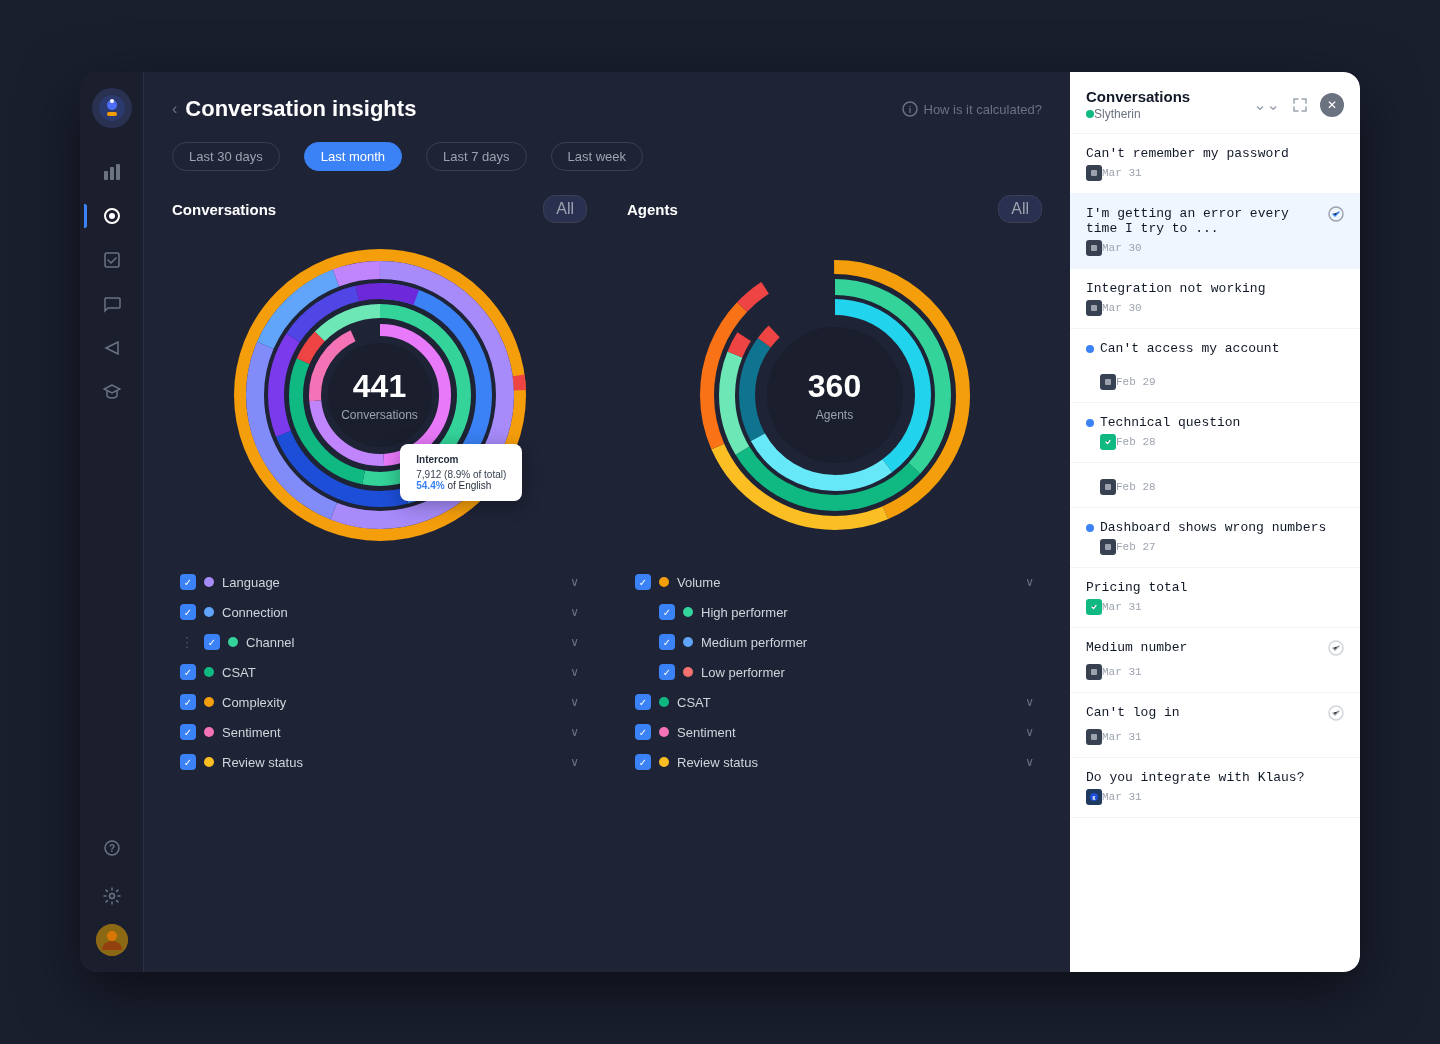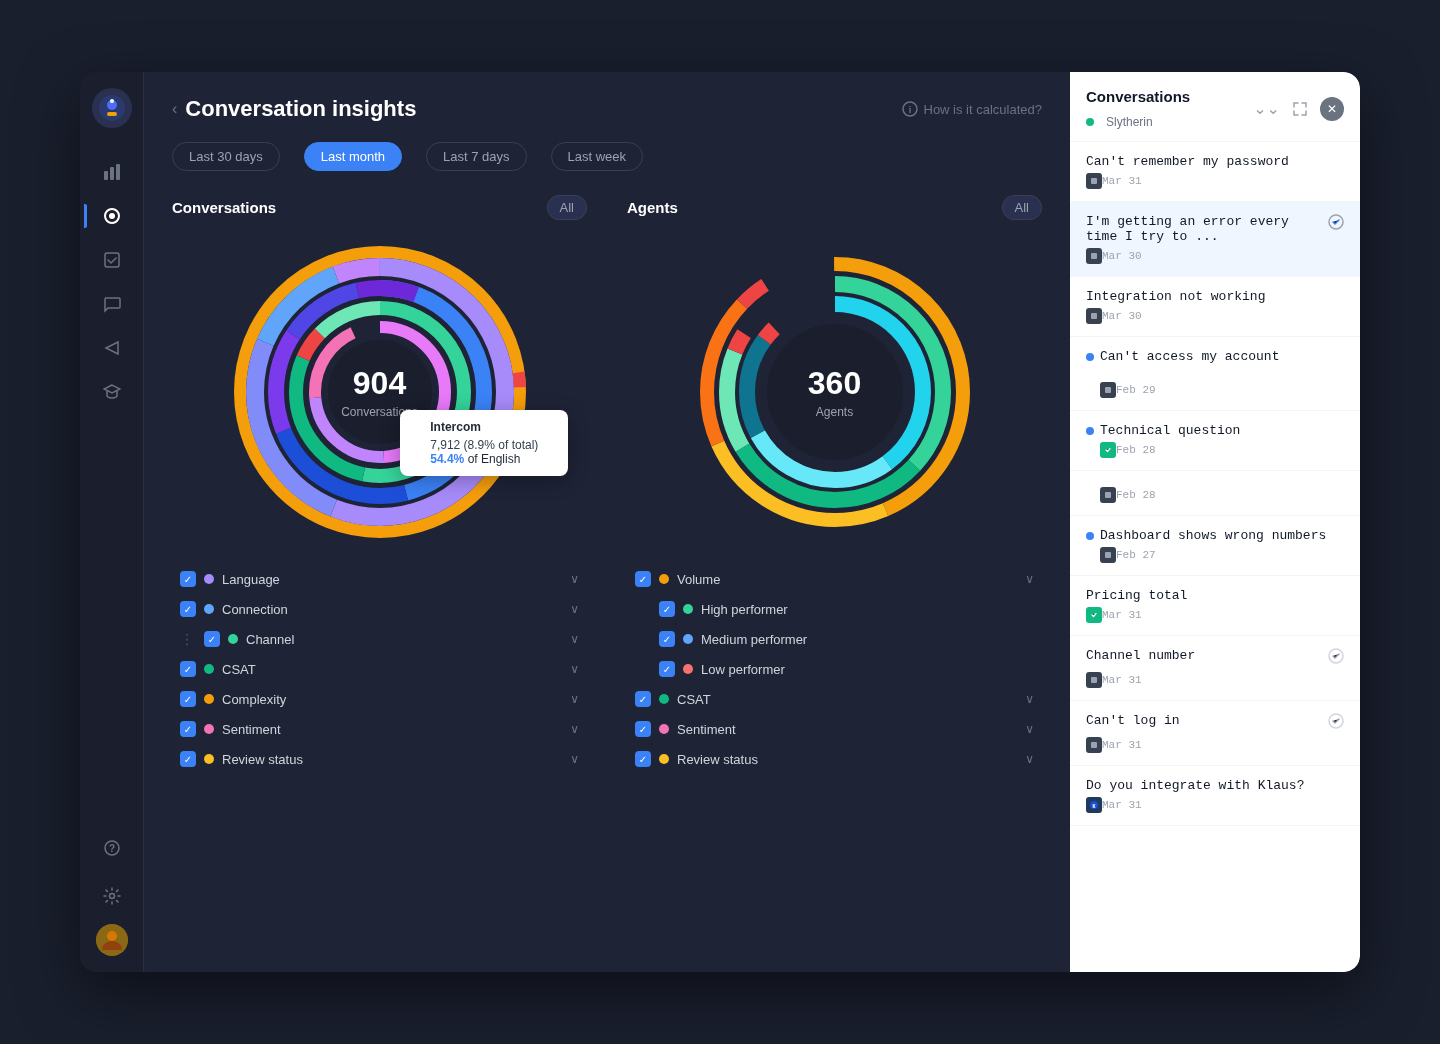--- a/index.html
+++ b/index.html
@@ -168,21 +168,21 @@
       font-size: 15px;
       font-weight: 600;
       color: #fff;
     }
     .filter-btn {
       padding: 4px 12px;
       border-radius: 12px;
       background: #2a3050;
       border: 1px solid #3a3f55;
       color: #9ca3af;
-      font-size: 13px;
+      font-size: 16px;
       cursor: pointer;
     }
     .chart-wrapper {
       position: relative;
       display: flex;
       align-items: center;
       justify-content: center;
       height: 320px;
     }
     
@@ -197,26 +197,26 @@
       color: #fff;
       display: block;
     }
     .donut-label {
       font-size: 12px;
       color: #9ca3af;
     }
     
     .chart-tooltip {
       position: absolute;
-      bottom: 76px;
+      bottom: 54px;
       left: 55%;
       background: #fff;
       border-radius: 8px;
-      padding: 10px 30px;
-      font-size: 12px;
+      padding: 10px 16px;
+      font-size: 10px;
       color: #1f2937;
       box-shadow: 0 4px 20px rgba(0,0,0,0.3);
       white-space: nowrap;
       z-index: 10;
     }
     .tooltip-title { font-weight: 700; margin-bottom: 4px; }
     .tooltip-val { color: #374151; }
     .tooltip-highlight { color: #3b82f6; font-weight: 600; }
     
     .legend-section {
@@ -281,24 +281,24 @@
       flex-shrink: 0;
     }
     .panel-title {
       font-size: 15px;
       font-weight: 700;
       color: #111827;
     }
     .panel-subtitle {
       display: flex;
       align-items: center;
-      gap: 12px;
+      gap: 0;
       font-size: 12px;
       color: #6b7280;
-      margin-top: 10px;
+      margin-top: 2px;
     }
     .online-dot {
       width: 8px;
       height: 8px;
       border-radius: 50%;
       background: #10b981;
     }
     .panel-actions {
       display: flex;
       align-items: center;
@@ -523,21 +523,21 @@
             <circle cx="150" cy="150" r="65" fill="none" stroke="#e879f9" stroke-width="12" stroke-dasharray="200 208" stroke-dashoffset="0" transform="rotate(-90 150 150)"></circle>
             <circle cx="150" cy="150" r="65" fill="none" stroke="#c084fc" stroke-width="12" stroke-dasharray="100 308" stroke-dashoffset="-200" transform="rotate(-90 150 150)"></circle>
             <circle cx="150" cy="150" r="65" fill="none" stroke="#f472b6" stroke-width="12" stroke-dasharray="80 328" stroke-dashoffset="-300" transform="rotate(-90 150 150)"></circle>
 
             <circle cx="150" cy="150" r="52" fill="#1a1e2d"></circle>
 
             <circle cx="150" cy="150" r="140" fill="none" stroke="#ef4444" stroke-width="12" stroke-dasharray="15 864" stroke-dashoffset="-200" transform="rotate(-90 150 150)"></circle>
             <circle cx="150" cy="150" r="84" fill="none" stroke="#ef4444" stroke-width="14" stroke-dasharray="8 519" stroke-dashoffset="-200" transform="rotate(-90 150 150)"></circle>
           </svg>
           <div class="donut-center">
-            <span class="donut-number">904</span>
+            <span class="donut-number">441</span>
             <span class="donut-label">Conversations</span>
           </div>
 
           <div class="chart-tooltip">
             <div class="tooltip-title">Intercom</div>
             <div class="tooltip-val">7,912 (8.9% of total)</div>
             <div>
               <span class="tooltip-highlight">54.4%</span>
               <span>of English</span>
             </div>
@@ -815,21 +815,21 @@
                 <circle cx="5" cy="5" r="4" fill="#10b981"></circle>
                 <path d="M3 5l1.5 1.5L7 3.5" stroke="#fff" stroke-width="1.2" stroke-linecap="round"></path>
               </svg>
           </div>
           <span class="conv-date">Mar 31</span>
         </div>
       </div>
 
       <div class="conv-item">
         <div class="conv-item-header">
-          <span class="conv-title">Channel number</span>
+          <span class="conv-title">Medium number</span>
           <span class="conv-check">
             <svg width="16" height="16" viewBox="0 0 16 16">
                 <circle cx="8" cy="8" r="7" stroke="#d1d5db" stroke-width="1.5" fill="none"></circle>
                 <path d="M5 8l2 2 4-4" stroke="#9ca3af" stroke-width="1.5" stroke-linecap="round"></path>
               </svg>
           </span>
         </div>
         <div class="conv-meta">
           <div class="conv-icon">
             <svg width="10" height="10" viewBox="0 0 10 10">

